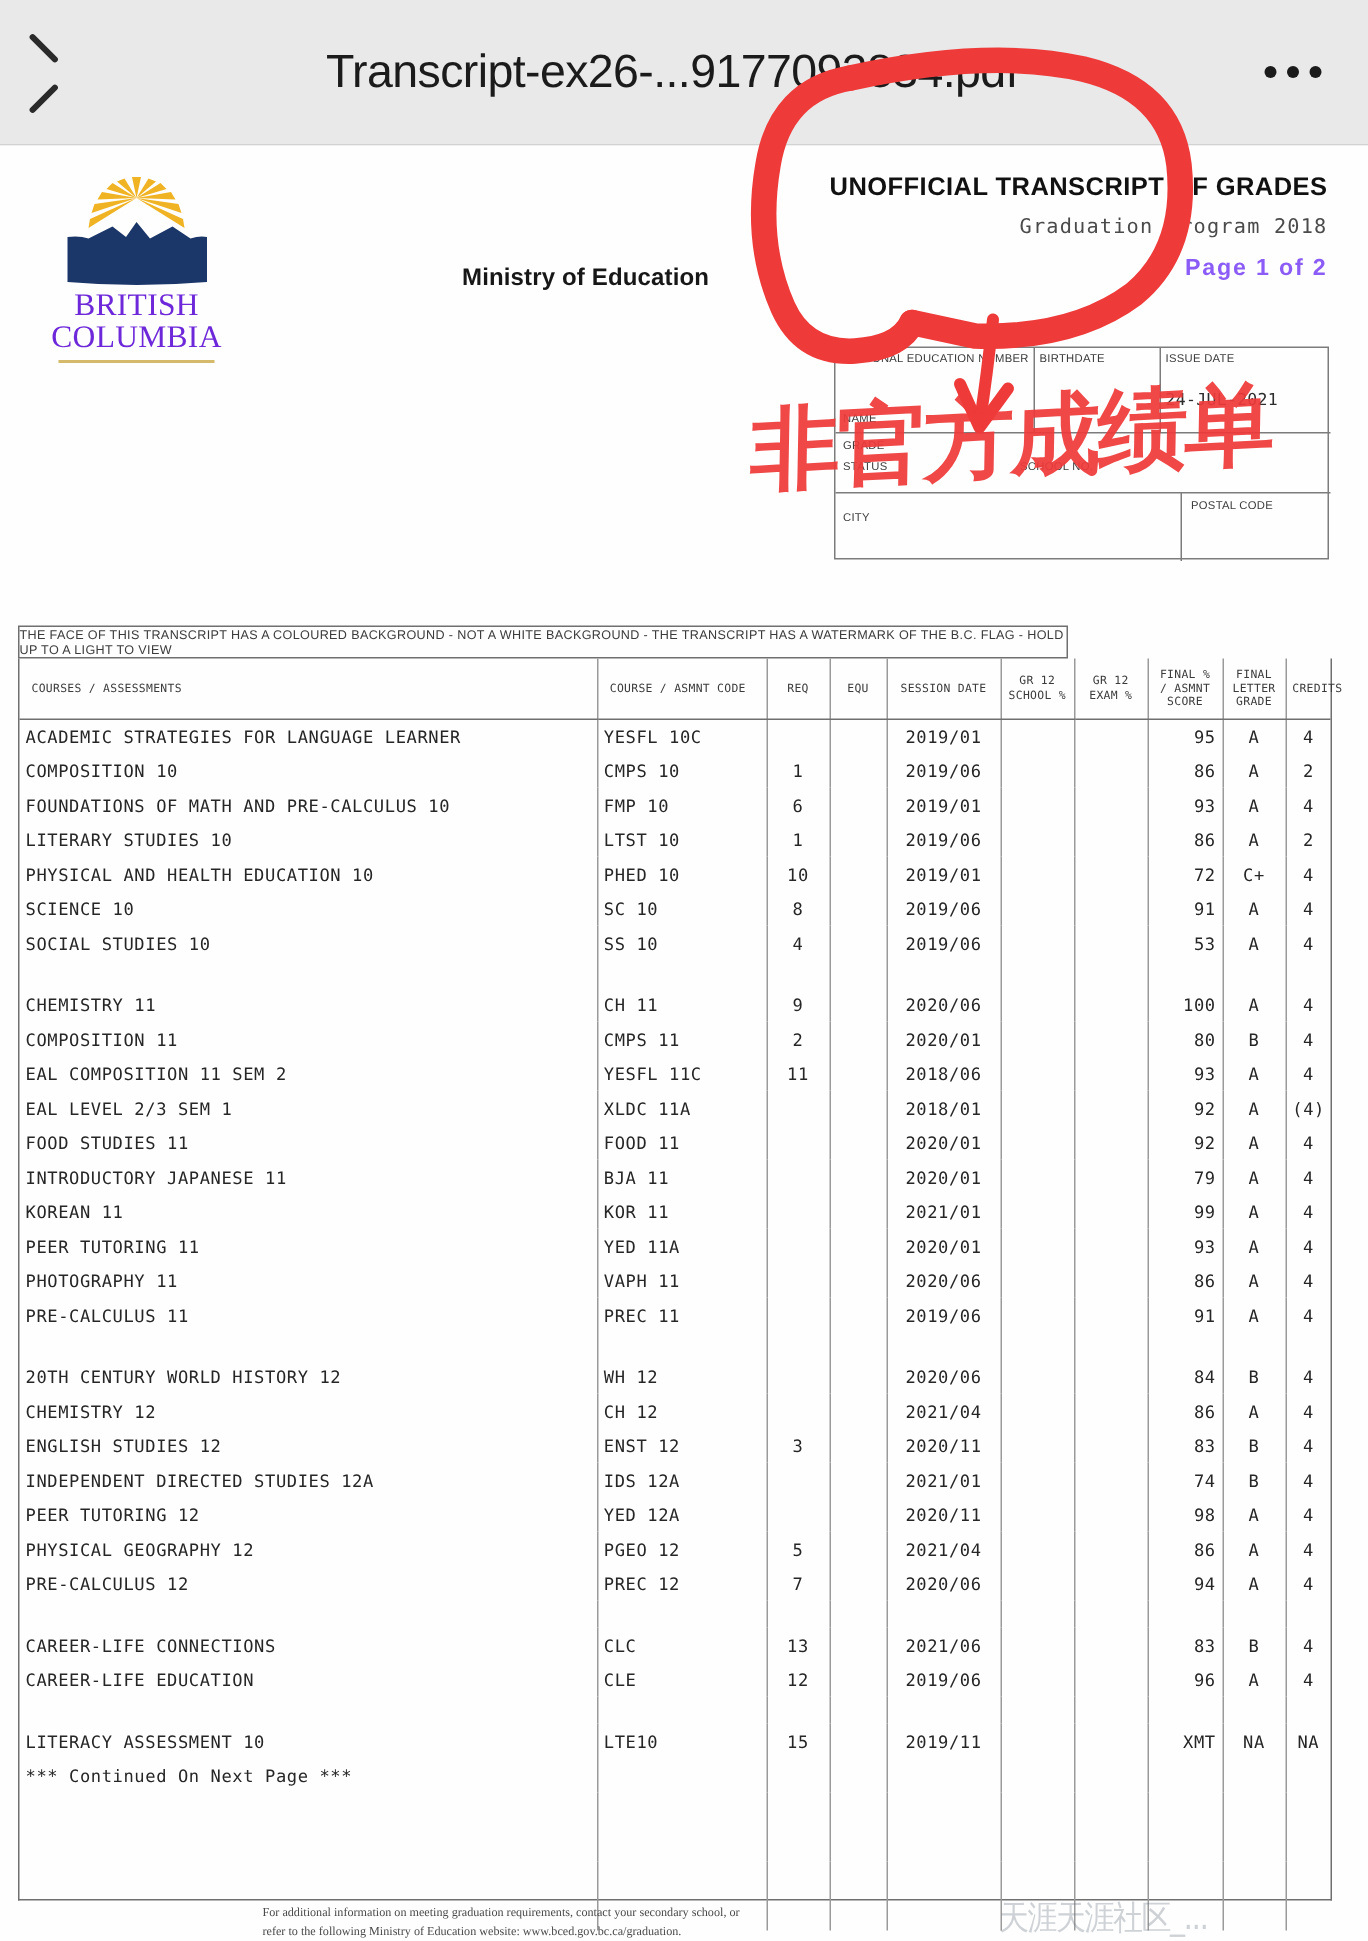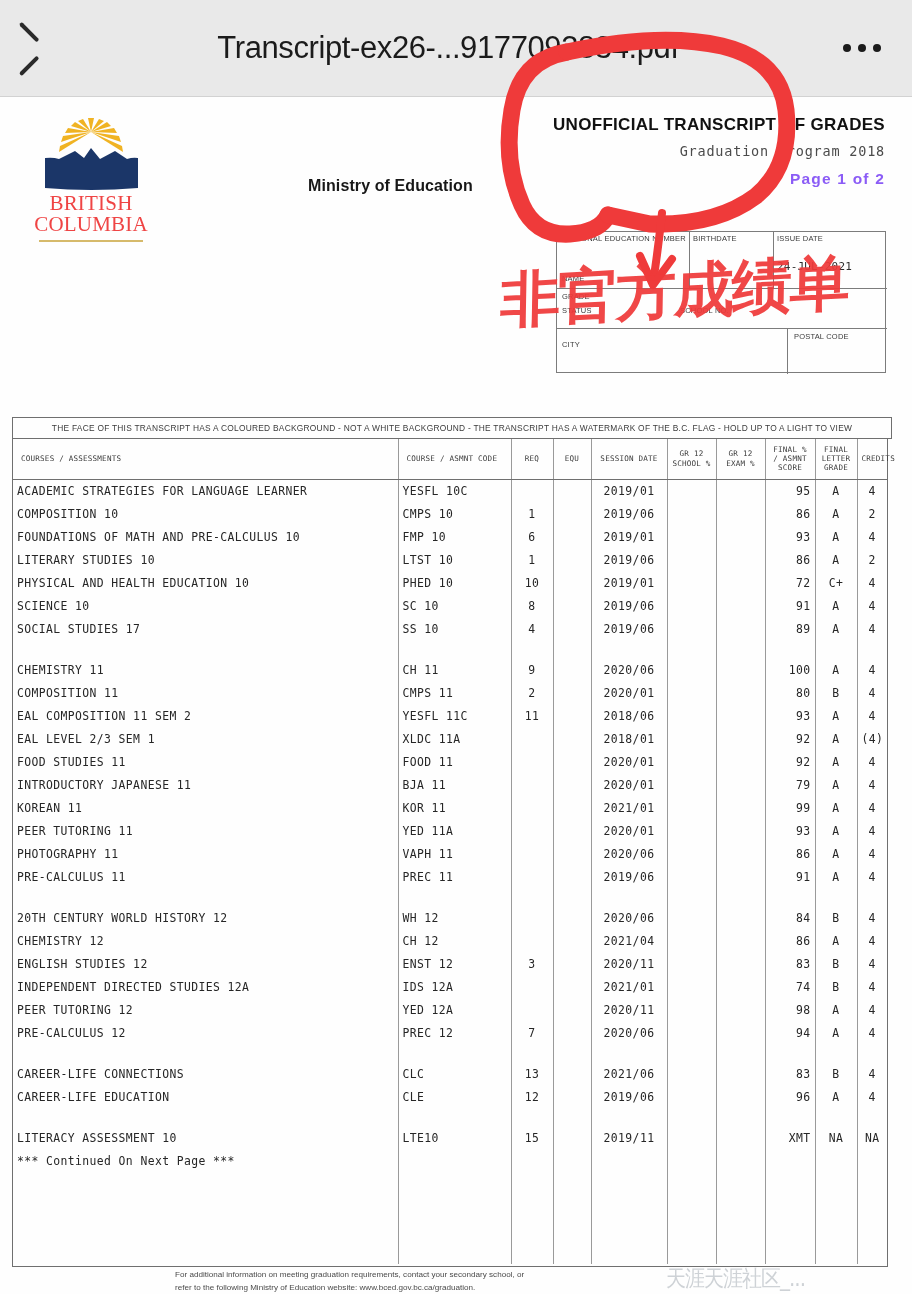--- a/index.html
+++ b/index.html
@@ -53,21 +53,21 @@
     position: absolute; top: 97px; left: 0; width: 912px; height: 1197px;
     background: #fefefe;
   }
 
   
   .bc-logo { position: absolute; left: 30px; top: 17px; width: 122px; }
   .bc-mark { width: 112px; height: 78px; position: relative; overflow: hidden; margin: 0 auto; }
   .bc-sun  { position: absolute; left: 50%; top: 4px; transform: translateX(-50%); }
   .bc-logo-text {
     font-family: "Liberation Serif", serif;
-    text-align: center; color: #ef4444; line-height: 1.02;
+    text-align: center; color: #6d28d9; line-height: 1.02;
     letter-spacing: 0.2px; margin-top: 1px;
   }
   .bc-logo-text .l1 { font-size: 21px; }
   .bc-logo-text .l2 { font-size: 21px; }
   .bc-underline { height:2px; background:#c8a33a; width: 104px; margin: 4px auto 0; opacity:.75; }
 
   
   .ministry {
     position: absolute; left: 308px; top: 80px;
     font-size: 16px; font-weight: bold; color: #171717;
@@ -93,21 +93,21 @@
     border: 1px solid #7c7c7c;
     font-size: 7.5px; color: #3a3a3a; letter-spacing: .2px;
   }
   .pibox .cell { position: absolute; padding: 2px 3px; }
   .pibox .vline { position: absolute; top: 0; width: 1px; background: #7c7c7c; }
   .pibox .hline { position: absolute; left: 0; height: 1px; background: #7c7c7c; }
   .pi-val { font-size: 11px; color: #2d2d2d; font-family: "DejaVu Sans Mono", monospace; }
 
   
   .notice {
-    position: absolute; left: 12px; top: 320px; width: 880px; height: 22px;
+    position: absolute; left: 12px; top: 320px; width: 700px; height: 22px;
     border: 1px solid #6f6f6f;
     display: flex; align-items: center; justify-content: center;
     font-size: 8.4px; color: #3b3b3b; letter-spacing: .25px;
   }
 
   
   .tbl {
     position: absolute; left: 12px; top: 342px; width: 876px; height: 828px;
     border: 1px solid #6f6f6f; border-top: none;
   }
@@ -133,21 +133,21 @@
   td.c-name { text-align: left; padding-left: 9px; }
   td.c-code { text-align: left; padding-left: 9px; }
   td.c-ctr  { text-align: center; }
   td.c-right{ text-align: right; padding-right: 9px; }
   .cont-note { font-size: 11.4px; color: #262626; letter-spacing: .4px; }
 
   
   .footer {
     position: absolute; left: 175px; top: 1172px; width: 560px;
     font-size: 8.1px; color: #4a4a4a; line-height: 1.55;
-    font-family: Liberation Sans, sans-serif;
+    font-family: Liberation Serif, serif;
   }
 
   
   .watermark {
     position: absolute; left: 666px; top: 1168px;
     font-size: 20px; color: rgba(110,120,135,.33);
     letter-spacing: -1px; white-space: nowrap;
     font-family: "DejaVu Sans", sans-serif;
     transform: scaleY(1.12);
   }
@@ -333,28 +333,28 @@
               <td class="c-ctr">8</td>
               <td class="c-ctr"></td>
               <td class="c-ctr">2019/06</td>
               <td class="c-ctr"></td>
               <td class="c-ctr"></td>
               <td class="c-right">91</td>
               <td class="c-ctr">A</td>
               <td class="c-ctr">4</td>
             </tr>
             <tr>
-              <td class="c-name">SOCIAL STUDIES 17</td>
+              <td class="c-name">SOCIAL STUDIES 10</td>
               <td class="c-code">SS 10</td>
               <td class="c-ctr">4</td>
               <td class="c-ctr"></td>
               <td class="c-ctr">2019/06</td>
               <td class="c-ctr"></td>
               <td class="c-ctr"></td>
-              <td class="c-right">89</td>
+              <td class="c-right">53</td>
               <td class="c-ctr">A</td>
               <td class="c-ctr">4</td>
             </tr>
             <tr class="spacer">
               <td></td>
               <td></td>
               <td></td>
               <td></td>
               <td></td>
               <td></td>
@@ -545,20 +545,32 @@
             </tr>
             <tr>
               <td class="c-name">PEER TUTORING 12</td>
               <td class="c-code">YED 12A</td>
               <td class="c-ctr"></td>
               <td class="c-ctr"></td>
               <td class="c-ctr">2020/11</td>
               <td class="c-ctr"></td>
               <td class="c-ctr"></td>
               <td class="c-right">98</td>
+              <td class="c-ctr">A</td>
+              <td class="c-ctr">4</td>
+            </tr>
+            <tr>
+              <td class="c-name">PHYSICAL GEOGRAPHY 12</td>
+              <td class="c-code">PGEO 12</td>
+              <td class="c-ctr">5</td>
+              <td class="c-ctr"></td>
+              <td class="c-ctr">2021/04</td>
+              <td class="c-ctr"></td>
+              <td class="c-ctr"></td>
+              <td class="c-right">86</td>
               <td class="c-ctr">A</td>
               <td class="c-ctr">4</td>
             </tr>
             <tr>
               <td class="c-name">PRE-CALCULUS 12</td>
               <td class="c-code">PREC 12</td>
               <td class="c-ctr">7</td>
               <td class="c-ctr"></td>
               <td class="c-ctr">2020/06</td>
               <td class="c-ctr"></td>

